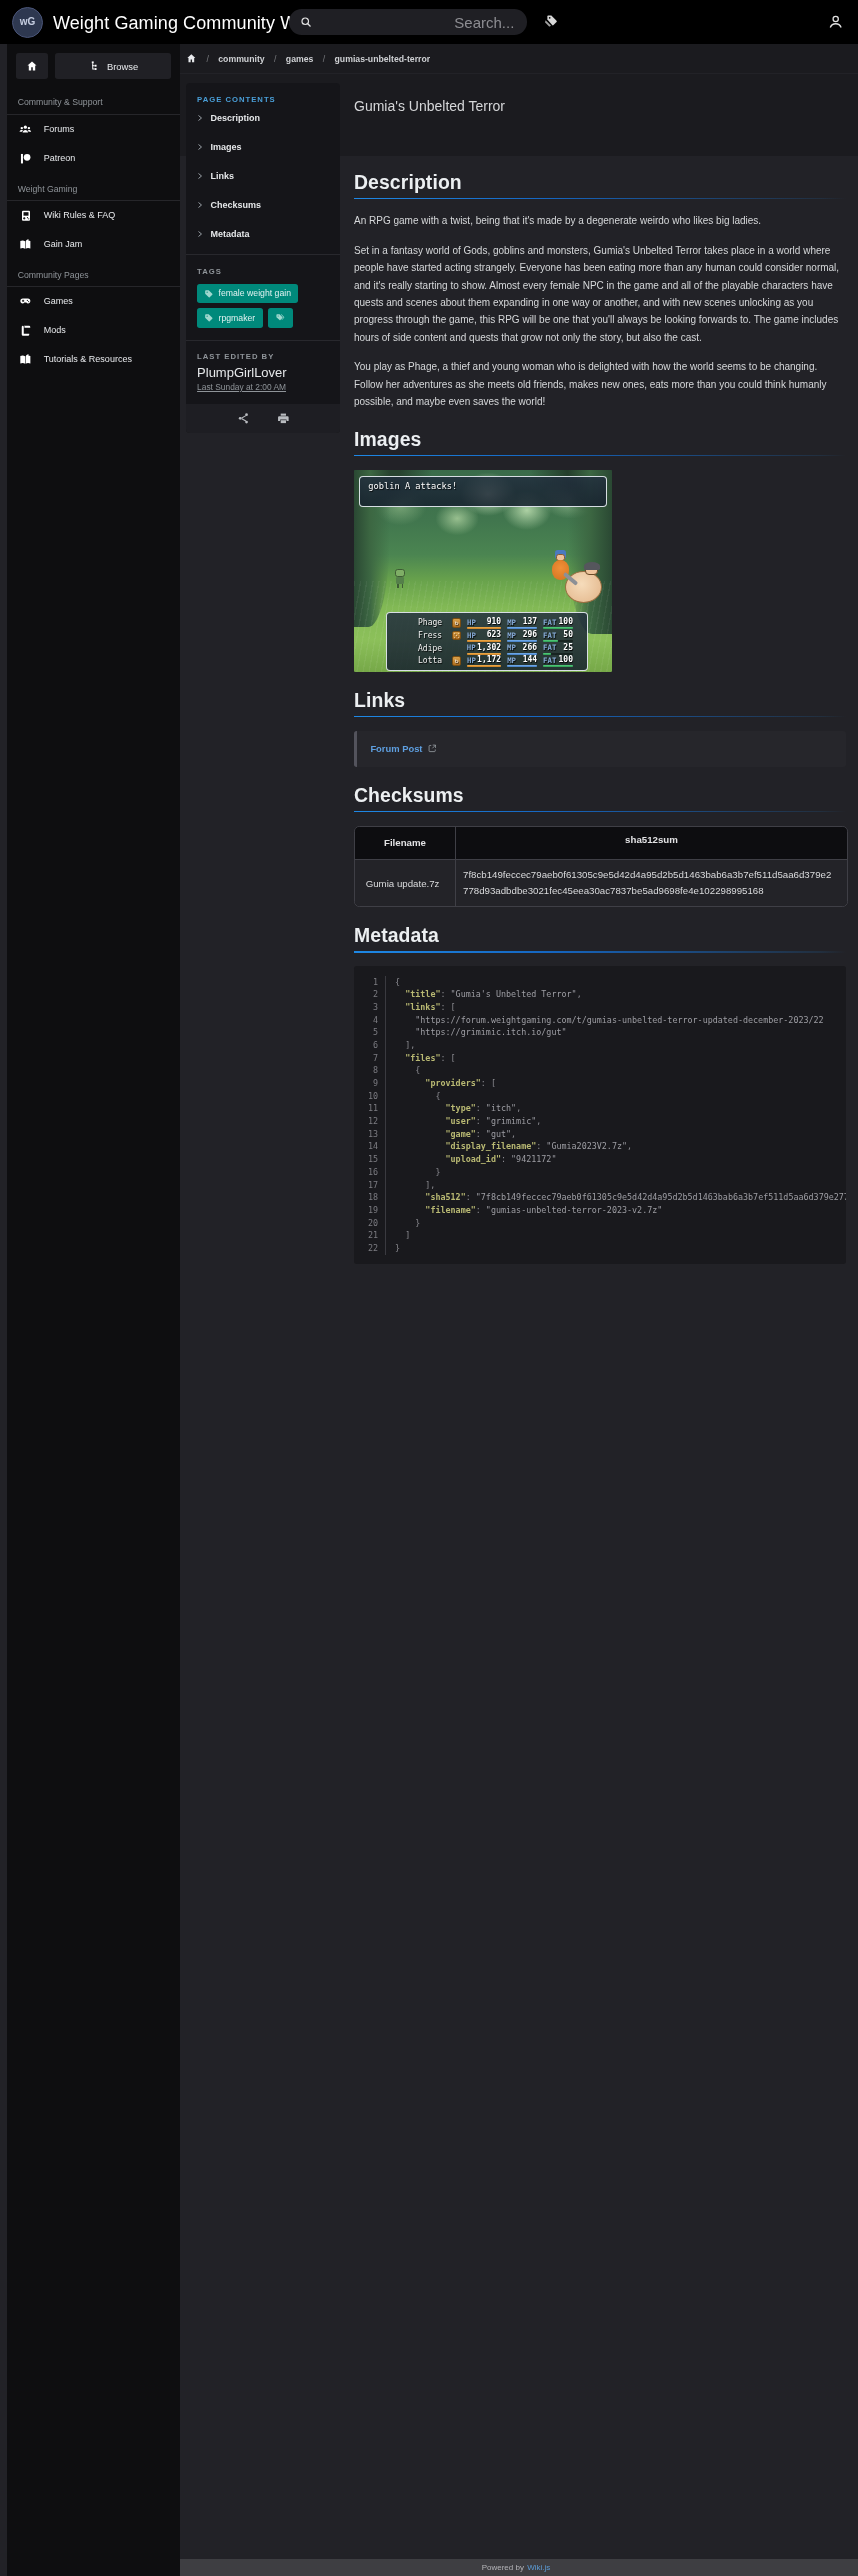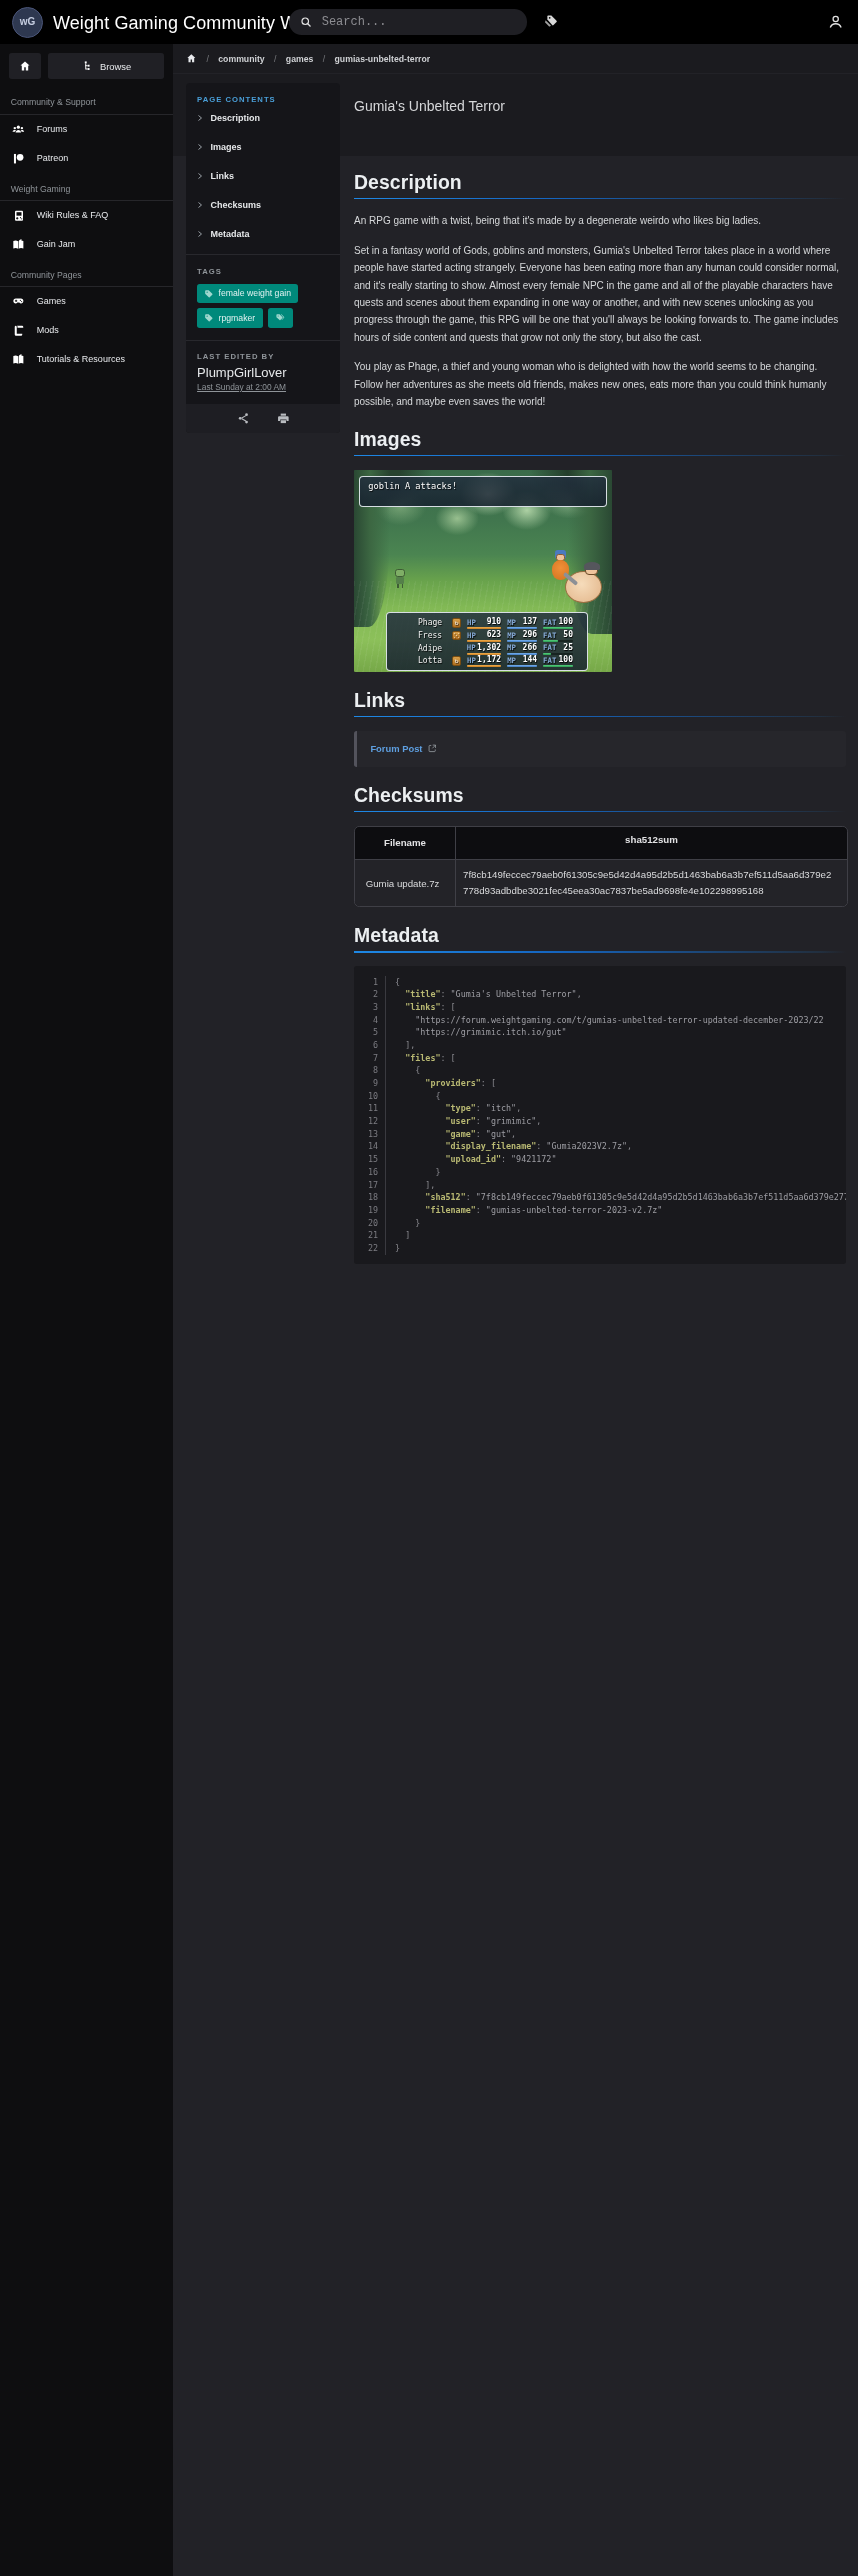--- a/index.html
+++ b/index.html
@@ -6,27 +6,27 @@
   body{font-family:"Liberation Sans",sans-serif;-webkit-font-smoothing:antialiased;}
   .app{position:relative;width:859px;height:2576px;background:#222227;overflow:hidden;}
 
   
   .topbar{position:absolute;top:0;left:0;right:0;height:44px;background:#000;display:flex;align-items:center;z-index:30;}
   .logo{position:absolute;left:12px;top:6.7px;width:31px;height:31px;border-radius:50%;background:#2e3850;border:1.3px solid #4a5578;box-sizing:border-box;display:flex;align-items:center;justify-content:center;color:#c7cfe2;font-size:10px;font-weight:bold;}
   .logo span{transform:translateY(-0.7px);}
   .app-title{position:absolute;left:53px;top:0;height:47px;display:flex;align-items:center;color:#fff;font-size:18px;font-weight:500;letter-spacing:0.1px;text-align:center;}
   .searchbox{position:absolute;left:289px;top:9.4px;width:238px;height:25.4px;background:#1f1f24;border-radius:12.7px;display:flex;align-items:center;padding:0 10.7px;box-sizing:border-box;}
   .searchbox svg{flex:0 0 auto;margin-right:8px;}
-  .search-input{background:transparent;border:none;outline:none;color:#ddd;font-size:12px;width:100%;font-family:Liberation Mono, monospace;}
+  .search-input{background:transparent;border:none;outline:none;color:#ddd;font-size:15px;width:100%;font-family:Liberation Sans, sans-serif;text-align:right;}
   .search-input::placeholder{color:#8d8d92;}
   .hdr-tags{position:absolute;left:544px;top:14px;cursor:pointer;}
   .hdr-user{position:absolute;right:14.7px;top:13.4px;cursor:pointer;}
 
   
-  .sidebar{position:absolute;top:44px;left:0;width:173px;bottom:0;background:#0e0e10;z-index:20;}
+  .sidebar{position:absolute;top:44px;left:7px;width:173px;bottom:0;background:#0e0e10;z-index:20;}
   .side-btns{display:flex;padding:9.4px 9.4px 8px 9.4px;gap:6.7px;}
   .btn-dark{background:#202025;border-radius:2.7px;height:25.4px;display:flex;align-items:center;justify-content:center;cursor:pointer;}
   .home-btn{width:32px;}
   .browse-btn{flex:1;gap:8px;color:#e8eaed;font-size:9.4px;font-weight:500;}
   .nav-section-label{padding:10.7px 10.7px 6.7px 10.7px;color:#8f9499;font-size:8.7px;}
   .nav-divider{height:0.7px;background:#26262a;margin:0;}
   .nav-item{display:flex;align-items:center;height:29px;padding:0 10.7px;cursor:pointer;}
   .nav-item .nav-ic{width:16px;display:flex;justify-content:center;}
   .nav-item .nav-label{margin-left:10px;color:#e8eaed;font-size:9px;font-weight:500;}
 
@@ -575,15 +575,19 @@
             <div class="code-line"><span class="ln">17</span><span class="lc"><span class="tok-p">      ],</span></span></div>
             <div class="code-line"><span class="ln">18</span><span class="lc"><span class="tok-p">      </span><span class="tok-k">"sha512"</span><span class="tok-p">: </span><span class="tok-s">"7f8cb149feccec79aeb0f61305c9e5d42d4a95d2b5d1463bab6a3b7ef511d5aa6d379e2778d93adbdbe3021fec45eea30ac7837be5ad9698fe4e102298995168"</span></span></div>
             <div class="code-line"><span class="ln">19</span><span class="lc"><span class="tok-p">      </span><span class="tok-k">"filename"</span><span class="tok-p">: </span><span class="tok-s">"gumias-unbelted-terror-2023-v2.7z"</span></span></div>
             <div class="code-line"><span class="ln">20</span><span class="lc"><span class="tok-p">    }</span></span></div>
             <div class="code-line"><span class="ln">21</span><span class="lc"><span class="tok-p">  ]</span></span></div>
             <div class="code-line"><span class="ln">22</span><span class="lc"><span class="tok-p">}</span></span></div>
           </div>
       </div>
     </article>
 
+    <footer class="footer">
+      <span>Powered by</span>
+      <span class="flink">Wiki.js</span>
+    </footer>
   </main>
 </div>
 
 
 </body></html>

